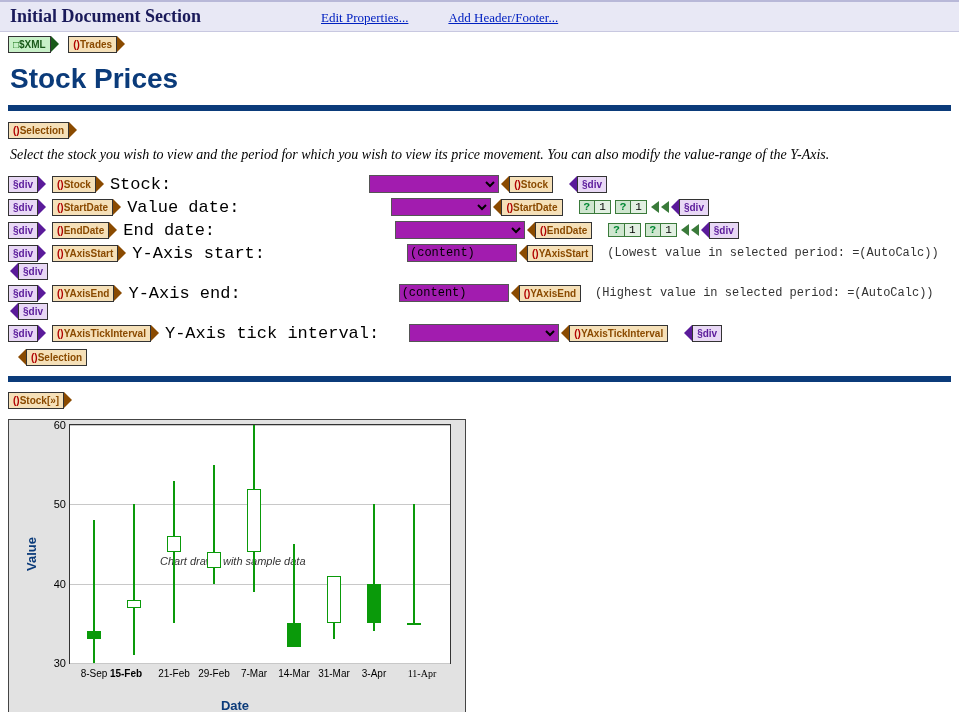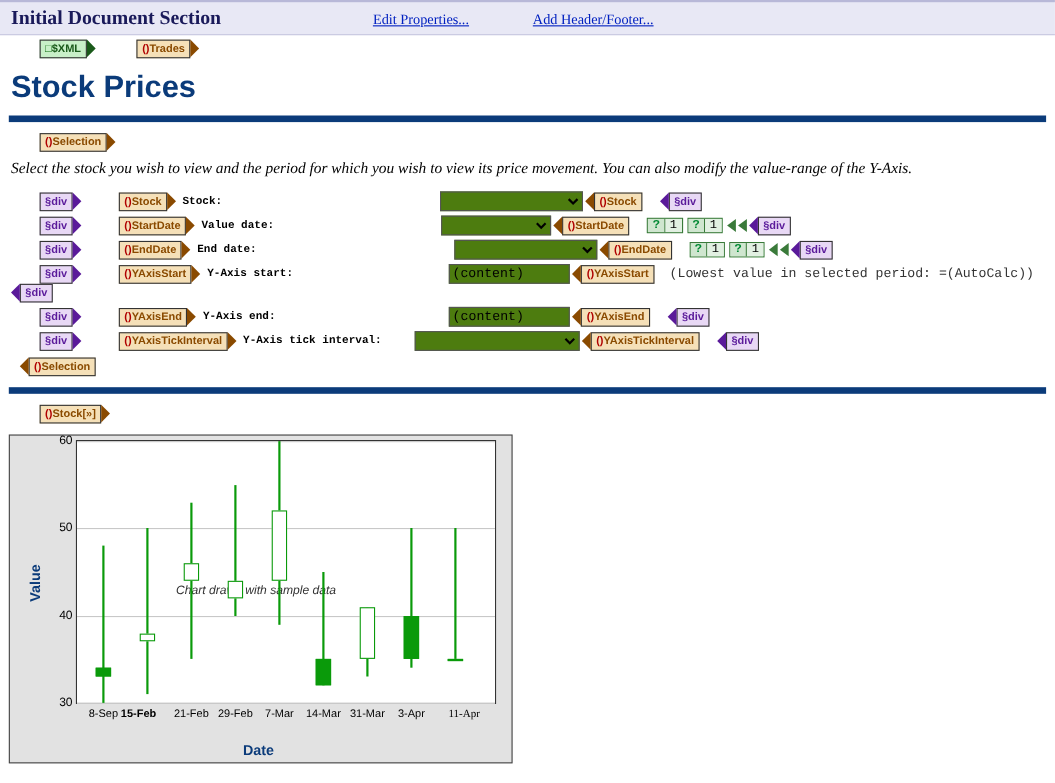--- a/index.html
+++ b/index.html
@@ -9,37 +9,35 @@
     font-size: 14px;
     background: white;
   }
   .top-bar {
     background: #e8e8f5;
     border-top: 2px solid #b8b8d8;
     border-bottom: 1px solid #c8c8e0;
     padding: 4px 10px;
     display: flex;
     align-items: baseline;
-    gap: 18px;
   }
   .top-title { font-size: 18px; font-weight: bold; color: #1a1a5a; margin-right: 120px; }
   .top-link { color: #0020c0; text-decoration: underline; font-size: 13px; margin-right: 40px; cursor: pointer; }
   .tag-row { padding: 4px 8px; }
   .tag {
     display: inline-block;
     font-family: Verdana, Arial, sans-serif;
     font-size: 10px;
     font-weight: bold;
     padding: 1px 4px;
     border: 1px solid #333;
     position: relative;
     margin-right: 14px;
     vertical-align: middle;
     line-height: 13px;
-    margin-left: 28px;
   }
   .tag.start::after {
     content: "";
     position: absolute;
     right: -9px; top: -1px;
     width: 0; height: 0;
     border-top: 8px solid transparent;
     border-bottom: 8px solid transparent;
     border-left: 8px solid currentColor;
   }
@@ -60,28 +58,28 @@
   .sym-div { color: #5a1a9a; font-weight: bold; }
   .xml-sym { color: #0a6a0a; font-weight: bold; }
   h1.page-title {
     color: #0b3b7a; font-family: Arial, sans-serif;
     font-size: 28px; font-weight: bold;
     margin: 6px 10px 10px 10px;
   }
   .thick-rule { height: 6px; background: #0b3b7a; margin: 6px 8px; }
   .intro { font-style: italic; margin: 4px 10px 10px 10px; }
   .form-row { padding: 2px 8px; display: flex; align-items: center; flex-wrap: wrap; }
-  .lbl { font-family: "Courier New", monospace; font-weight: bold; font-size: 10px; }
+  .lbl { font-family: "Courier New", monospace; font-weight: normal; font-size: 17px; }
   .spacer-to { display:inline-block; }
   select.combo, input.combo {
     font-family: "Courier New", monospace;
     font-size: 12px;
     height: 18px;
     border: 1px solid #555;
-    background: #4d7c0f;
+    background: #a21caf;
     box-sizing: border-box;
   }
   .cond-block {
     display: inline-flex; align-items: center;
     border: 1px solid #3a7a3a;
     background: #d8ead8;
     font-family: "Courier New", monospace;
     font-size: 11px;
     margin: 0 2px;
   }
@@ -212,20 +210,21 @@
   <span class="tag end div-tag"><span class="sym-div">§</span><span>div</span></span>
 </div>
 
 <div class="form-row">
   <span class="tag start div-tag"><span class="sym-div">§</span><span>div</span></span>
   <span class="tag start elem-tag"><span class="sym">()</span><span>YAxisEnd</span></span>
   <span class="lbl">Y-Axis end:</span>
   <span class="spacer-to" style="width:158px"></span>
   <input class="combo" style="width: 110px;" value="(content)">
   <span class="tag end elem-tag"><span class="sym">()</span><span>YAxisEnd</span></span>
+  <span class="hint">(Highest value in selected period: =(AutoCalc))</span>
   <span class="tag end div-tag"><span class="sym-div">§</span><span>div</span></span>
 </div>
 
 <div class="form-row">
   <span class="tag start div-tag"><span class="sym-div">§</span><span>div</span></span>
   <span class="tag start elem-tag"><span class="sym">()</span><span>YAxisTickInterval</span></span>
   <span class="lbl">Y-Axis tick interval:</span>
   <span class="spacer-to" style="width:30px"></span>
   <select class="combo" style="width:150px"></select>
   <span class="tag end elem-tag"><span class="sym">()</span><span>YAxisTickInterval</span></span>

